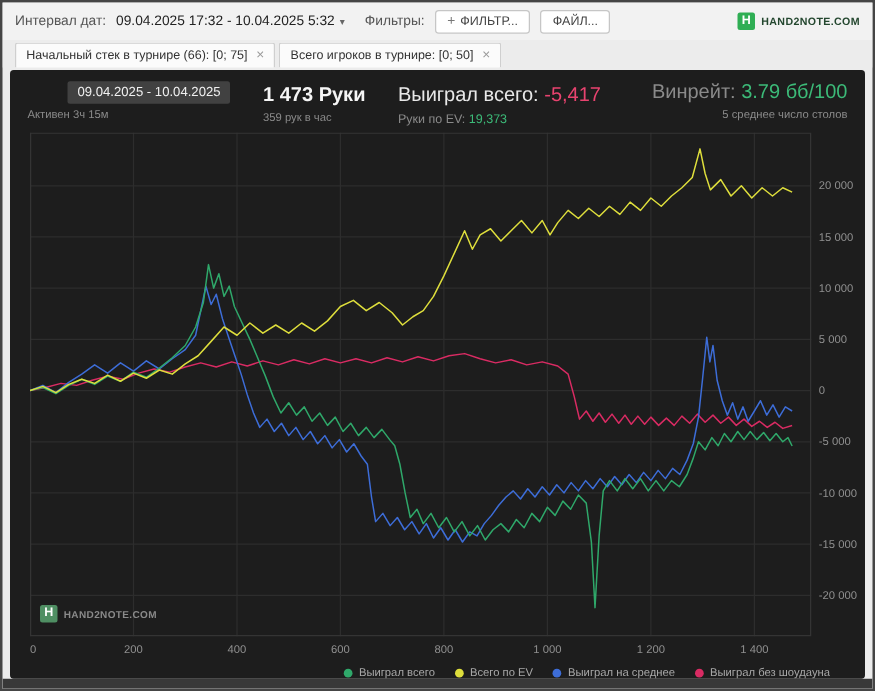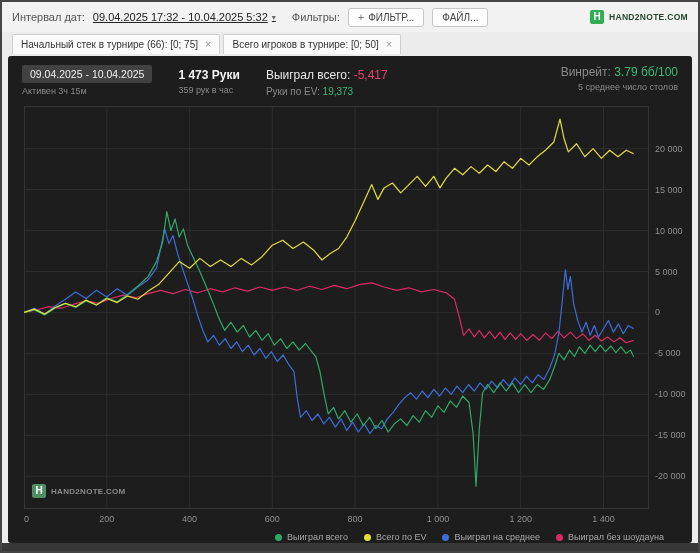--- a/index.html
+++ b/index.html
@@ -1,43 +1,43 @@
 <!DOCTYPE html>
 <html><head>
 <meta charset="utf-8">
 <style>
   html,body{margin:0;padding:0;background:#cfcfcf;font-family:"Liberation Sans","DejaVu Sans",sans-serif;}
   .window{width:700px;height:553px;box-sizing:border-box;border:2px solid #454545;background:#ececec;position:relative;overflow:hidden;}
   
   .topbar{height:30px;display:flex;align-items:center;padding:0 10px;background:#f2f2f2;gap:8px;}
   .lbl{font-size:11px;color:#555;}
-  .daterange{font-size:11px;color:#222;display:inline-flex;align-items:center;gap:4px;cursor:pointer;text-decoration:underline;}
+  .daterange{font-size:11px;color:#222;display:inline-flex;align-items:center;gap:4px;cursor:pointer;}
   .caret{font-size:8px;color:#666;}
   .tb-btn{display:inline-flex;align-items:center;gap:4px;background:#fff;border:1px solid #c6c6c6;border-radius:3px;
           font-size:10px;color:#444;padding:3px 9px;cursor:pointer;font-family:inherit;}
   .plus{color:#777;font-size:11px;line-height:1;}
   .spacer{flex:1;}
   .brand{display:inline-flex;align-items:center;gap:5px;}
   .brand-icon,.wm-icon{display:inline-block;width:14px;height:14px;background:#2fae54;border-radius:2px;color:#fff;
           font-weight:bold;font-size:10px;line-height:14px;text-align:center;}
   .brand-text{font-size:8.5px;font-weight:bold;color:#24472f;letter-spacing:.3px;}
   
   .chiprow{height:22px;display:flex;align-items:flex-end;padding:0 0 0 10px;gap:3px;background:#ececec;}
   .chip{display:inline-flex;align-items:center;gap:7px;background:#fbfbfb;border:1px solid #cfcfcf;border-bottom:none;
         border-radius:2px 2px 0 0;font-size:10px;color:#333;padding:4px 8px;cursor:pointer;margin-top:20px;}
   .chip-x{color:#999;font-size:11px;line-height:1;cursor:pointer;}
   
   .panel{margin:2px 6px 0 6px;height:487px;background:#1d1d1d;border-radius:3px;position:relative;}
   .phead{display:flex;align-items:flex-start;padding:9px 14px 0 14px;height:38px;gap:26px;}
   .col{display:flex;flex-direction:column;gap:3px;}
   .col.right{margin-left:auto;text-align:right;align-items:flex-end;}
-  .datebox{background:#414141;color:#f0f0f0;font-size:10.5px;padding:3px 8px;border-radius:2px;cursor:pointer;}
-  .big{color:#f5f5f5;font-size:12px;font-weight:bold;padding-top:3px;}
+  .datebox{background:#414141;color:#f0f0f0;font-size:10.5px;padding:3px 8px;border-radius:2px;cursor:pointer;margin-left:32px;}
+  .big{color:#f5f5f5;font-size:16px;font-weight:bold;padding-top:3px;}
   .sub{color:#8a8a8a;font-size:9px;}
-  .line{font-size:12px;padding-top:3px;}
+  .line{font-size:16px;padding-top:3px;}
   .wlabel{color:#e8e8e8;}
   .glabel{color:#8a8a8a;}
   .pink{color:#e8436f;}
   .green{color:#3cba78;}
   .line.sub2{font-size:10px;padding-top:1px;}
   
   .chart-area{position:relative;margin:3px 0 0 16px;}
   #chart-svg text{fill:#8f8f8f;font-size:9px;font-family:"Liberation Sans","DejaVu Sans",sans-serif;}
   .watermark{position:absolute;left:8px;top:378px;display:flex;align-items:center;gap:5px;}
   .wm-icon{background:#4f8f63;}

